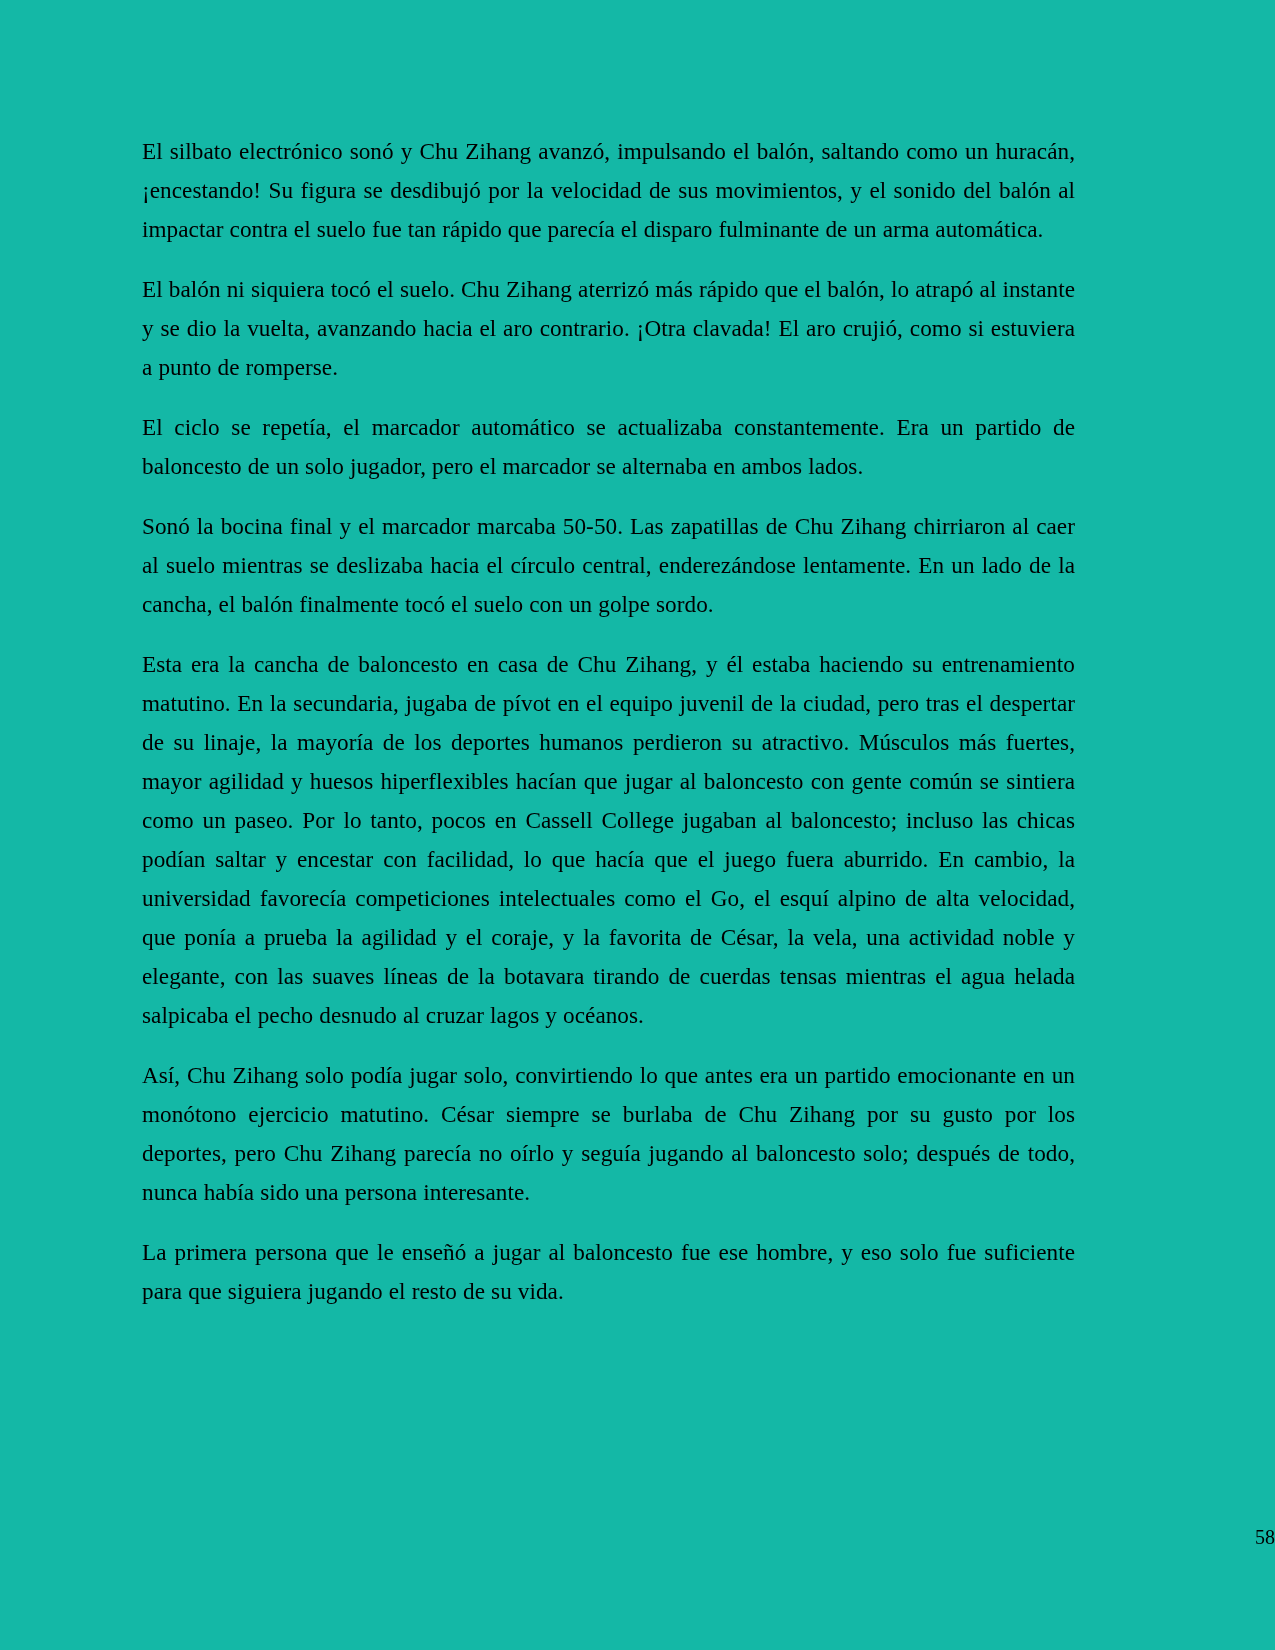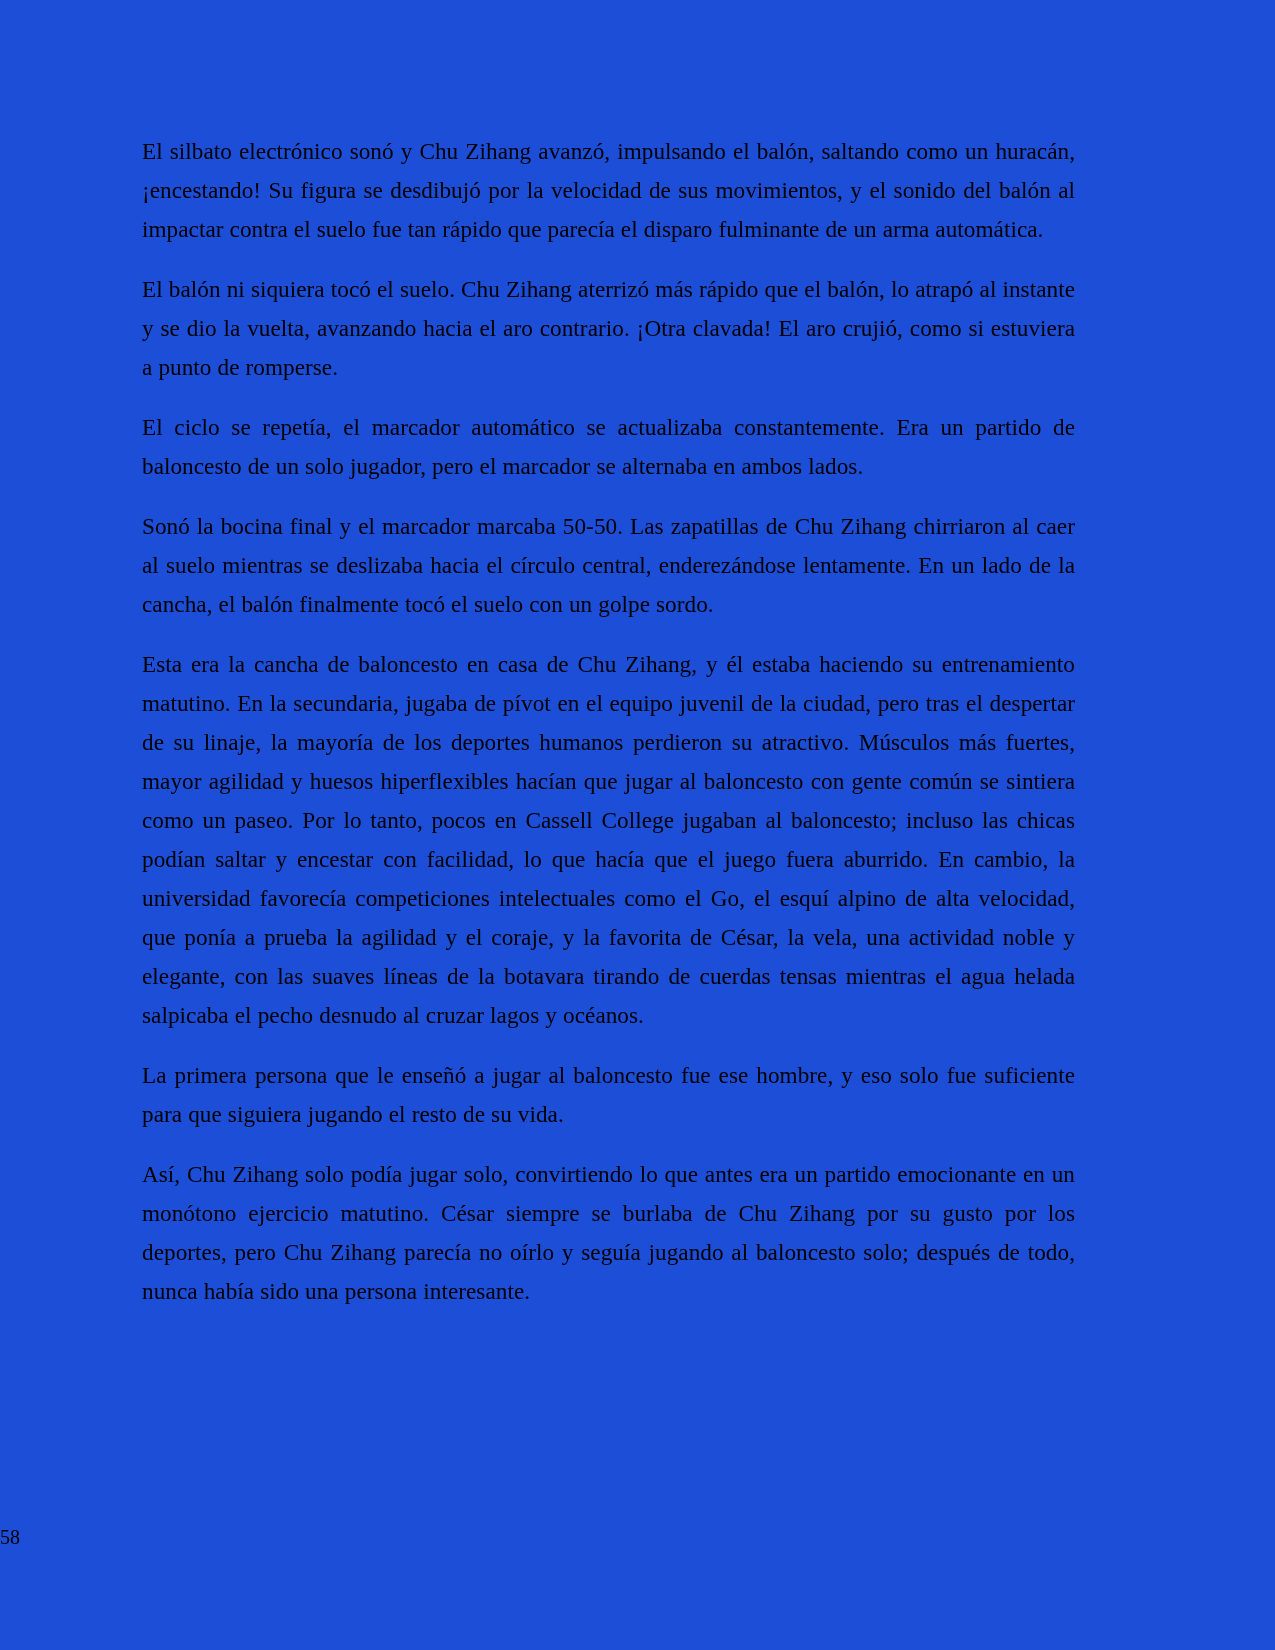--- a/index.html
+++ b/index.html
@@ -12,21 +12,21 @@
     background: #ffffff;
     font-family: "Liberation Serif", "DejaVu Serif", serif;
     color: #000000;
     overflow: hidden;
     position: relative;
   }
   .page {
     position: relative;
     width: 1275px;
     height: 1650px;
-    background: #1d4ed8;
+    background: #14b8a6;
     box-sizing: border-box;
   }
   .text-column {
     position: absolute;
     left: 142px;
     top: 132px;
     width: 933px;
   }
   .para {
     margin: 0 0 21px 0;
@@ -41,37 +41,37 @@
     color: #000000;
   }
   .para:last-child {
     margin-bottom: 0;
   }
   .page-number {
     position: absolute;
     left: 0;
     top: 1524px;
     width: 1275px;
-    text-align: left;
+    text-align: right;
     font-size: 20px;
     line-height: 26px;
     font-family: "Liberation Serif", "DejaVu Serif", serif;
     color: #000000;
   }
 </style>
 </head>
 <body>
 
 <div class="page">
 
   <div class="text-column">
     <p class="para">El silbato electrónico sonó y Chu Zihang avanzó, impulsando el balón, saltando como un huracán, ¡encestando! Su figura se desdibujó por la velocidad de sus movimientos, y el sonido del balón al impactar contra el suelo fue tan rápido que parecía el disparo fulminante de un arma automática.</p>
     <p class="para">El balón ni siquiera tocó el suelo. Chu Zihang aterrizó más rápido que el balón, lo atrapó al instante y se dio la vuelta, avanzando hacia el aro contrario. ¡Otra clavada! El aro crujió, como si estuviera a punto de romperse.</p>
     <p class="para">El ciclo se repetía, el marcador automático se actualizaba constantemente. Era un partido de baloncesto de un solo jugador, pero el marcador se alternaba en ambos lados.</p>
     <p class="para">Sonó la bocina final y el marcador marcaba 50-50. Las zapatillas de Chu Zihang chirriaron al caer al suelo mientras se deslizaba hacia el círculo central, enderezándose lentamente. En un lado de la cancha, el balón finalmente tocó el suelo con un golpe sordo.</p>
     <p class="para">Esta era la cancha de baloncesto en casa de Chu Zihang, y él estaba haciendo su entrenamiento matutino. En la secundaria, jugaba de pívot en el equipo juvenil de la ciudad, pero tras el despertar de su linaje, la mayoría de los deportes humanos perdieron su atractivo. Músculos más fuertes, mayor agilidad y huesos hiperflexibles hacían que jugar al baloncesto con gente común se sintiera como un paseo. Por lo tanto, pocos en Cassell College jugaban al baloncesto; incluso las chicas podían saltar y encestar con facilidad, lo que hacía que el juego fuera aburrido. En cambio, la universidad favorecía competiciones intelectuales como el Go, el esquí alpino de alta velocidad, que ponía a prueba la agilidad y el coraje, y la favorita de César, la vela, una actividad noble y elegante, con las suaves líneas de la botavara tirando de cuerdas tensas mientras el agua helada salpicaba el pecho desnudo al cruzar lagos y océanos.</p>
+    <p class="para">Así, Chu Zihang solo podía jugar solo, convirtiendo lo que antes era un partido emocionante en un monótono ejercicio matutino. César siempre se burlaba de Chu Zihang por su gusto por los deportes, pero Chu Zihang parecía no oírlo y seguía jugando al baloncesto solo; después de todo, nunca había sido una persona interesante.</p>
     <p class="para">La primera persona que le enseñó a jugar al baloncesto fue ese hombre, y eso solo fue suficiente para que siguiera jugando el resto de su vida.</p>
-    <p class="para">Así, Chu Zihang solo podía jugar solo, convirtiendo lo que antes era un partido emocionante en un monótono ejercicio matutino. César siempre se burlaba de Chu Zihang por su gusto por los deportes, pero Chu Zihang parecía no oírlo y seguía jugando al baloncesto solo; después de todo, nunca había sido una persona interesante.</p>
   </div>
 
   <div class="page-number">58</div>
 
 </div>
 
 </body></html>

